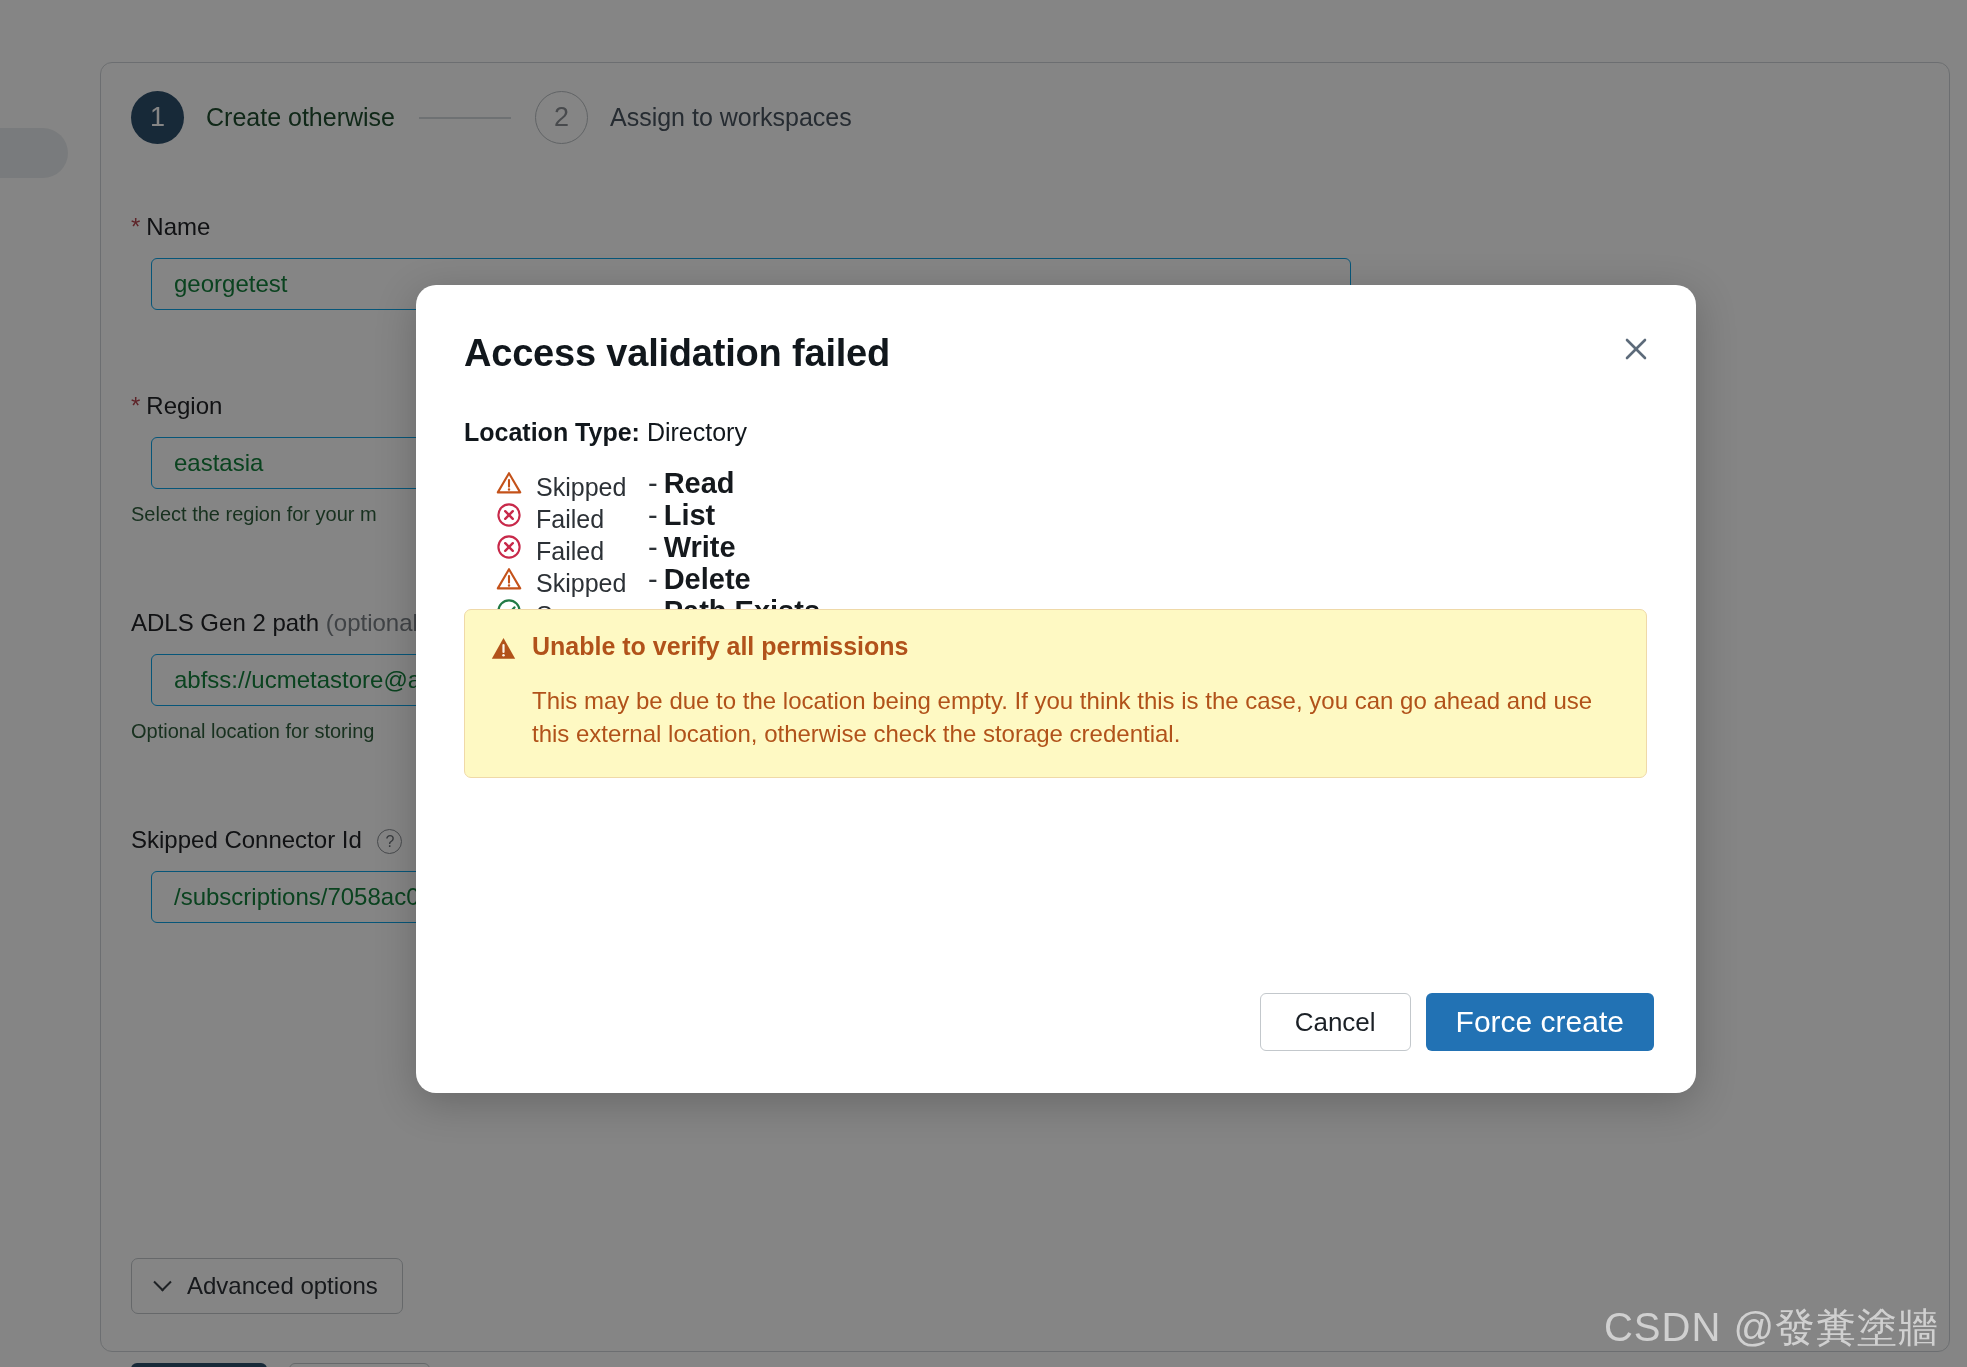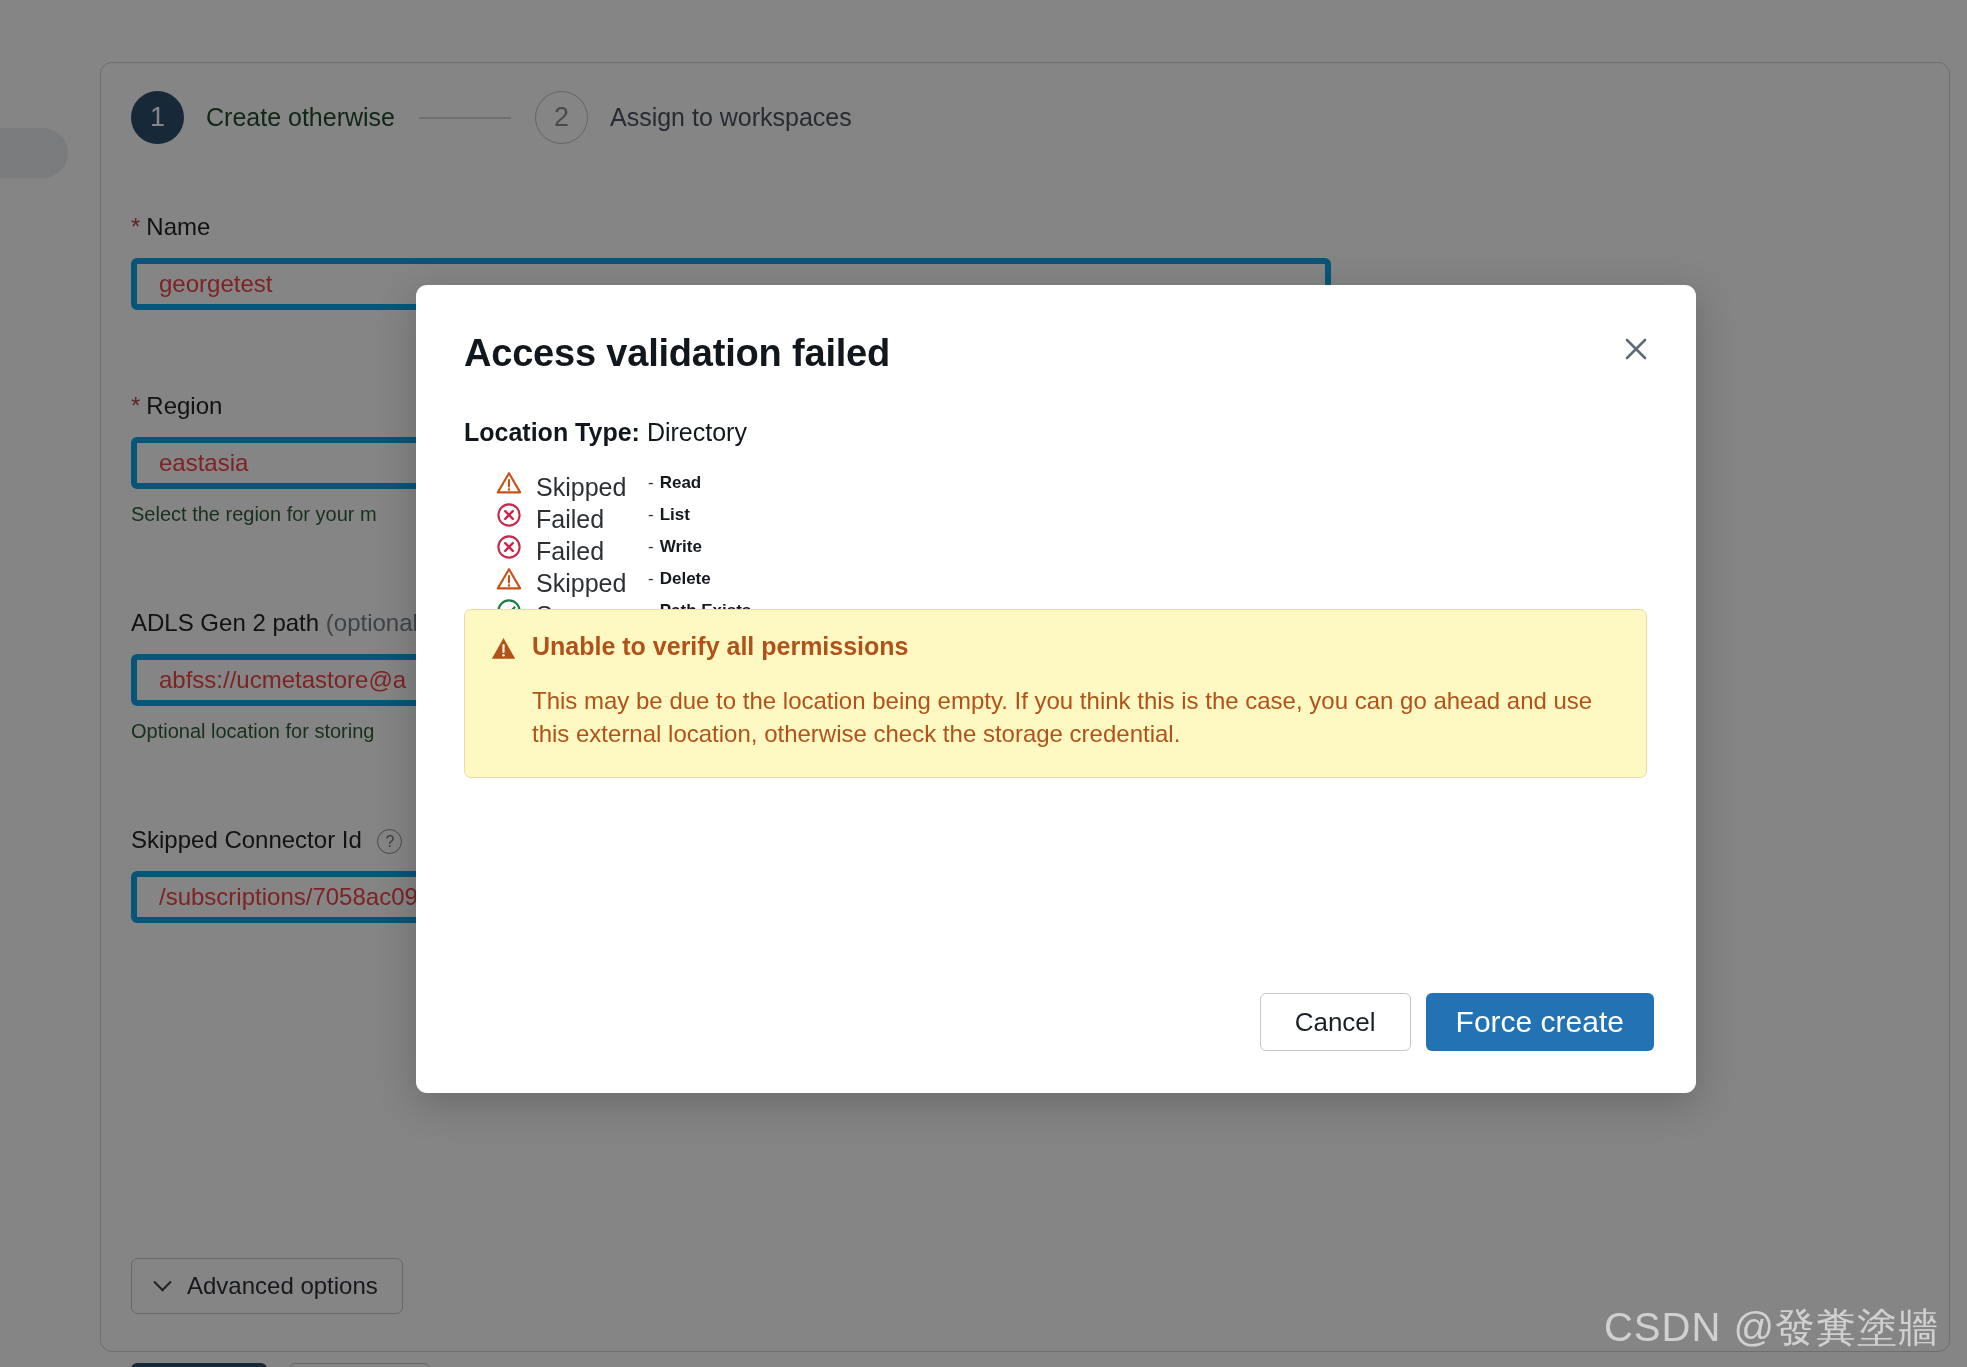--- a/index.html
+++ b/index.html
@@ -73,30 +73,31 @@
   .field-label {
     font-size: 24px;
     color: #222428;
     margin-bottom: 17px;
     white-space: nowrap;
   }
   .req-star { color: #b4454f; margin-right: 6px; }
   .field-optional { color: #7b8187; }
   .text-input {
     height: 52px;
-    border: 6px solid #0ea5e9;
+    border: 1px solid #0ea5e9;
     border-radius: 6px;
     background: #ffffff;
     display: flex;
     align-items: center;
     padding: 0 22px;
     font-size: 24px;
-    color: #ef4444;
+    color: #15803d;
     overflow: hidden;
     white-space: nowrap;
+    margin-left: 20px;
   }
   .field-help {
     font-size: 20px;
     color: #2f5f3d;
     margin-top: 14px;
     white-space: nowrap;
   }
 
   .help-icon {
     display: inline-flex;
@@ -160,21 +161,21 @@
     inset: 0;
     background: rgba(0,0,0,0.48);
   }
 
   
   .modal {
     position: absolute;
     left: 416px; top: 285px;
     width: 1280px; height: 808px;
     background: #ffffff;
-    border-radius: 11px;
+    border-radius: 20px;
     box-shadow: 0 10px 40px rgba(0,0,0,0.22);
   }
   .modal-title {
     position: absolute;
     left: 48px; top: 47px;
     font-size: 38px;
     font-weight: bold;
     color: #11171c;
     letter-spacing: -0.2px;
   }
@@ -214,21 +215,21 @@
     display: block;
   }
   .check-status {
     font-size: 25px;
     color: #2c3136;
     width: 112px;
     flex: 0 0 112px;
     margin-top: 8px;
   }
   .check-name {
-    font-size: 17px;
+    font-size: 29px;
     font-weight: bold;
     color: #15191d;
     white-space: nowrap;
   }
   .check-dash { color: #2c3136; font-weight: normal; margin-right: 6px; }
 
   .warn-box {
     position: absolute;
     left: 48px; top: 324px;
     width: 1183px;

